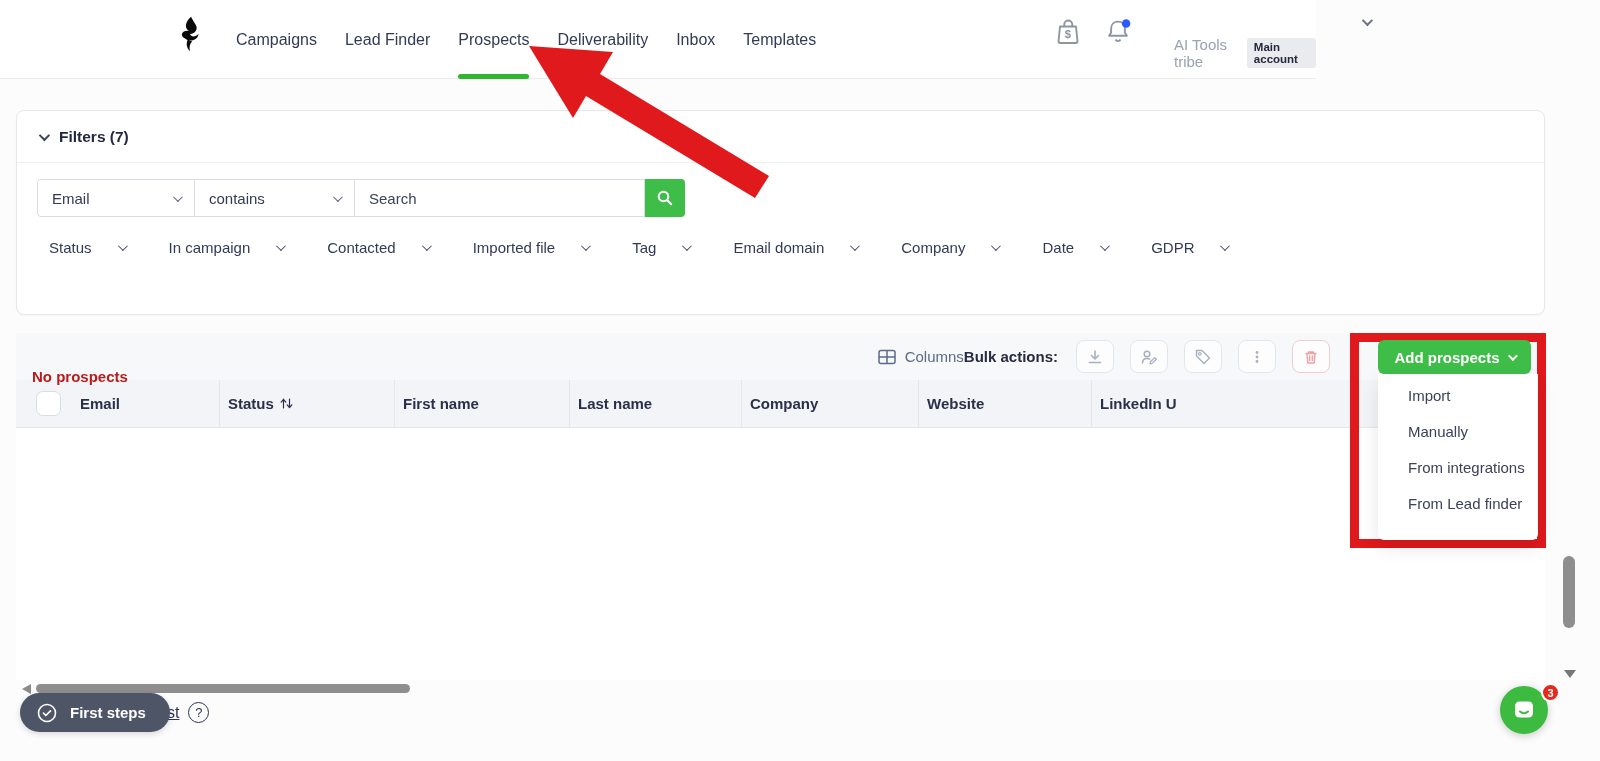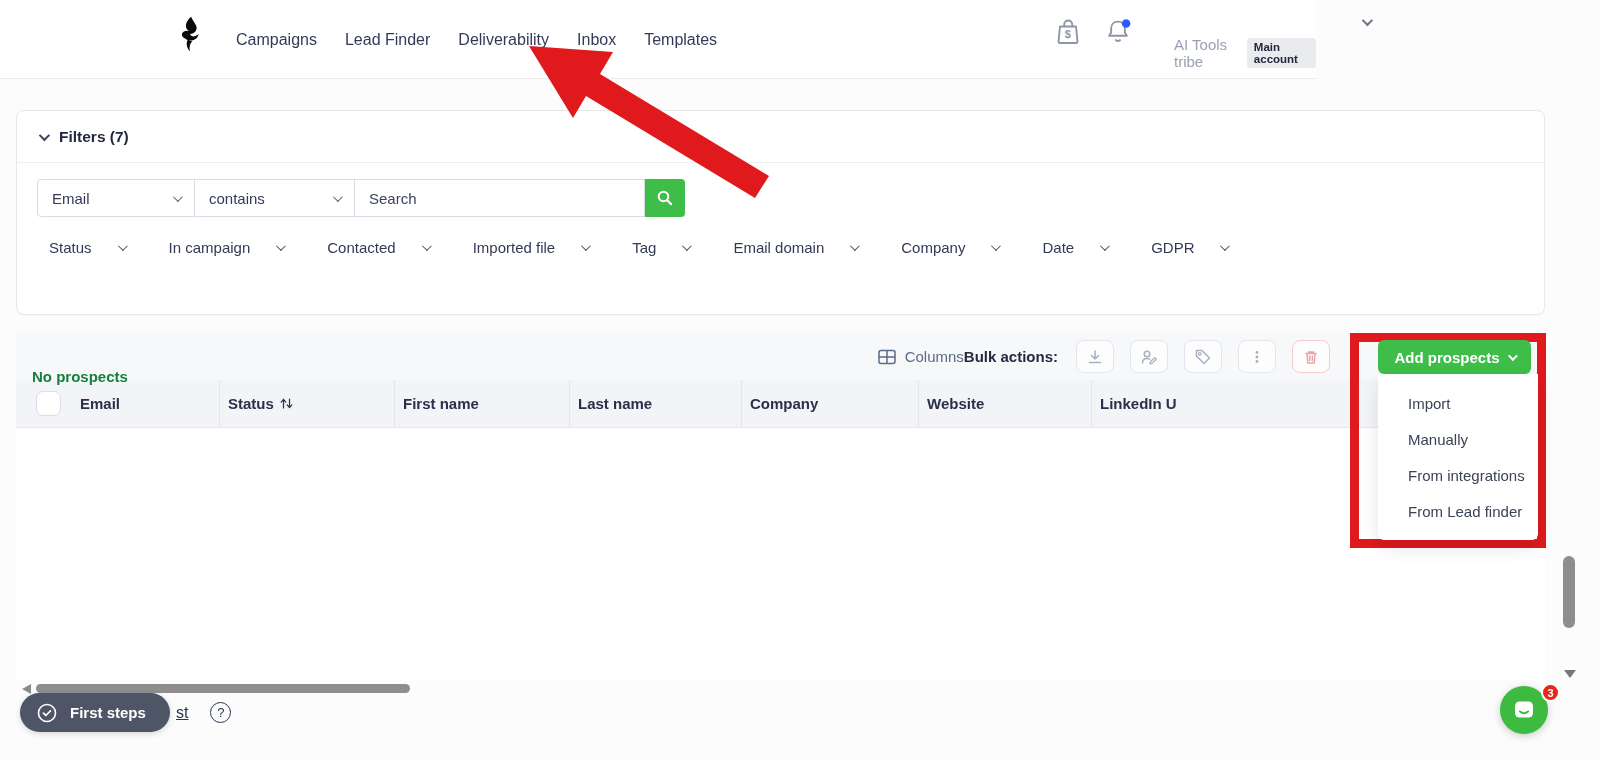--- a/index.html
+++ b/index.html
@@ -31,21 +31,21 @@
   .fsearch { height:38px; width:290px; border:1px solid #d8dde5; border-left:none; padding:0 14px; font-size:15px; color:#3b82f6; font-family:"Liberation Sans",sans-serif; outline:none; }
   .fsearch::placeholder { color:#3c425a; opacity:1; }
   .fbtn { width:40px; height:38px; background:#3ebd49; border:none; border-radius:0 4px 4px 0; cursor:pointer; display:flex; align-items:center; justify-content:center; }
   .chips-row { position:absolute; left:32px; top:128px; display:flex; align-items:center; gap:44px; }
   .chip { display:flex; align-items:center; gap:26px; font-size:15px; color:#333a56; cursor:pointer; }
   .chip .chev { width:7px; height:7px; border-width:1.6px; color:#49506b; }
 
   
   .table-wrap { position:absolute; left:16px; top:333px; width:1529px; z-index:3; }
   .toolbar { height:47px; background:#f7f8fa; display:flex; align-items:center; padding-left:16px; position:relative; }
-  .no-prospects { font-size:15px; font-weight:bold; color:#15803d;margin-top:40px; }
+  .no-prospects { font-size:15px; font-weight:bold; color:#b91c1c;margin-top:40px; }
   .toolbar-right { position:absolute; right:215px; top:0; height:47px; display:flex; align-items:center; }
   .columns-btn { display:flex; align-items:center; gap:9px; color:#5b6b88; font-size:15px; cursor:pointer; }
   .bulk-label { font-size:15px; font-weight:bold; color:#262b40; margin-right:18px; }
   .icon-btn { width:38px; height:33px; background:#fdfdfe; border:1px solid #e2e6ed; border-radius:8px; display:flex; align-items:center; justify-content:center; cursor:pointer; margin-left:16px; }
   .icon-btn:first-of-type { margin-left:0; }
   .icon-btn.danger { border-color:#f3cdcd; }
   .thead { display:grid; grid-template-columns:56px 148px 175px 175px 172px 177px 173px 176px 1fr; height:48px; background:#f2f4f7; border-bottom:1px solid #e4e7ec; }
   .th { display:flex; align-items:center; padding-left:8px; font-size:15px; font-weight:bold; color:#2a3049; border-right:1px solid #e3e6eb; overflow:hidden; white-space:nowrap; }
   .th:last-child { border-right:none; }
   .th-check { display:flex; align-items:center; padding-left:20px; border-right:none; }
@@ -61,45 +61,46 @@
   
   .hscroll-thumb { position:absolute; left:36px; top:684px; width:374px; height:9px; border-radius:5px; background:#8e8e8e; z-index:20; }
   .hscroll-left { position:absolute; left:22px; top:684px; width:0; height:0; border-top:5px solid transparent; border-bottom:5px solid transparent; border-right:9px solid #8a8a8a; z-index:20; }
   .vscroll-thumb { position:absolute; left:1563px; top:556px; width:12px; height:72px; border-radius:6px; background:#8e8e8e; z-index:20; }
   .vscroll-down { position:absolute; left:1564px; top:670px; width:0; height:0; border-left:6px solid transparent; border-right:6px solid transparent; border-top:8px solid #777; z-index:20; }
 
   
   .red-box { position:absolute; left:1350px; top:333px; width:196px; height:215px; border:9px solid #e0191c; z-index:59; pointer-events:none; }
   .add-btn { position:absolute; left:1378px; top:340px; width:153px; height:34px; background:#3ebd49; border:none; border-radius:6px; color:#fff; font-weight:bold; font-size:15px; display:flex; align-items:center; justify-content:center; gap:8px; cursor:pointer; z-index:60; font-family:"Liberation Sans",sans-serif; }
   .add-btn .chev { width:7px; height:7px; border-width:2px; color:#fff; }
-  .add-menu { position:absolute; left:1378px; top:374px; width:160px; height:166px; background:#fff; border-radius:0 0 6px 6px; box-shadow:0 8px 18px rgba(0,0,0,0.10); z-index:60; padding-top:11px; }
+  .add-menu { position:absolute; left:1378px; top:374px; width:160px; height:166px; background:#fff; border-radius:0 0 6px 6px; box-shadow:0 8px 18px rgba(0,0,0,0.10); z-index:60; padding-top:3px; }
   .add-menu-item { height:36px; display:flex; align-items:center; padding-left:30px; font-size:15px; color:#3c4257; cursor:pointer; }
 
   .arrow-svg { position:absolute; left:0; top:0; width:1600px; height:761px; z-index:70; pointer-events:none; }
 
   
   .first-steps { position:absolute; left:20px; top:693px; height:39px; padding:0 24px 0 16px; border-radius:20px; background:#4d5566; display:flex; align-items:center; gap:12px; z-index:30; cursor:pointer; box-shadow:0 2px 6px rgba(0,0,0,0.15); }
   .first-steps-label { color:#fff; font-size:15px; font-weight:bold; }
-  .partial-link { position:absolute; left:176px; top:702px; display:flex; align-items:center; gap:22px; z-index:10; }
+  .partial-link { position:absolute; left:167px; top:702px; display:flex; align-items:center; gap:9px; z-index:10; }
   .partial-link a { color:#2c3352; font-size:16px; text-decoration:underline; cursor:pointer; }
   .q-circle { width:21px; height:21px; border:1.6px solid #2c3352; border-radius:50%; display:flex; align-items:center; justify-content:center; font-size:13px; color:#2c3352; cursor:pointer; }
   .intercom { position:absolute; left:1500px; top:686px; width:48px; height:48px; border-radius:50%; background:#3dbb41; display:flex; align-items:center; justify-content:center; z-index:90; cursor:pointer; box-shadow:0 2px 8px rgba(0,0,0,0.2); }
   .intercom-badge { position:absolute; left:1541px; top:683px; width:19px; height:19px; border-radius:50%; background:#e8271c; border:2px solid #fff; color:#fff; font-size:11px; font-weight:bold; display:flex; align-items:center; justify-content:center; z-index:91; }
 </style>
 </head>
 <body>
 
 <div class="topnav">
   <svg class="logo" viewBox="0 0 26 34">
     <path d="M14,1 C8,6 8,12 12,14 C6,13 3,18 8,21 C13,25 20,23 21,17 C18,20 14,20 13,17 C18,17 21,12 18,8 C16,5 15,3 14,1 Z" fill="#0a0a0a"></path>
     <path d="M11,22 C9,26 10,30 13,33 C12,29 13,26 15,24 Z" fill="#0a0a0a"></path>
   </svg>
   <nav class="nav-items">
     <div class="nav-item">Campaigns</div>
     <div class="nav-item">Lead Finder</div>
+    <div class="nav-item active">Prospects</div>
     <div class="nav-item">Deliverability</div>
     <div class="nav-item">Inbox</div>
     <div class="nav-item">Templates</div>
   </nav>
 
   <svg class="hdr-ico" style="left:1053px;" viewBox="0 0 24 24">
     <path d="M9,9 V6.8 a3.2,3.2 0 0 1 6.4,0 V9" fill="none" stroke="currentColor" stroke-width="1.5"></path>
     <path d="M5.6,8.4 h12.8 l1.2,11.8 a1.4,1.4 0 0 1 -1.4,1.4 H5.8 a1.4,1.4 0 0 1 -1.4,-1.4 Z" fill="none" stroke="currentColor" stroke-width="1.5" stroke-linejoin="round"></path>
     <text x="12" y="17.6" text-anchor="middle" font-size="9" font-weight="bold" fill="currentColor">$</text>
   </svg>

